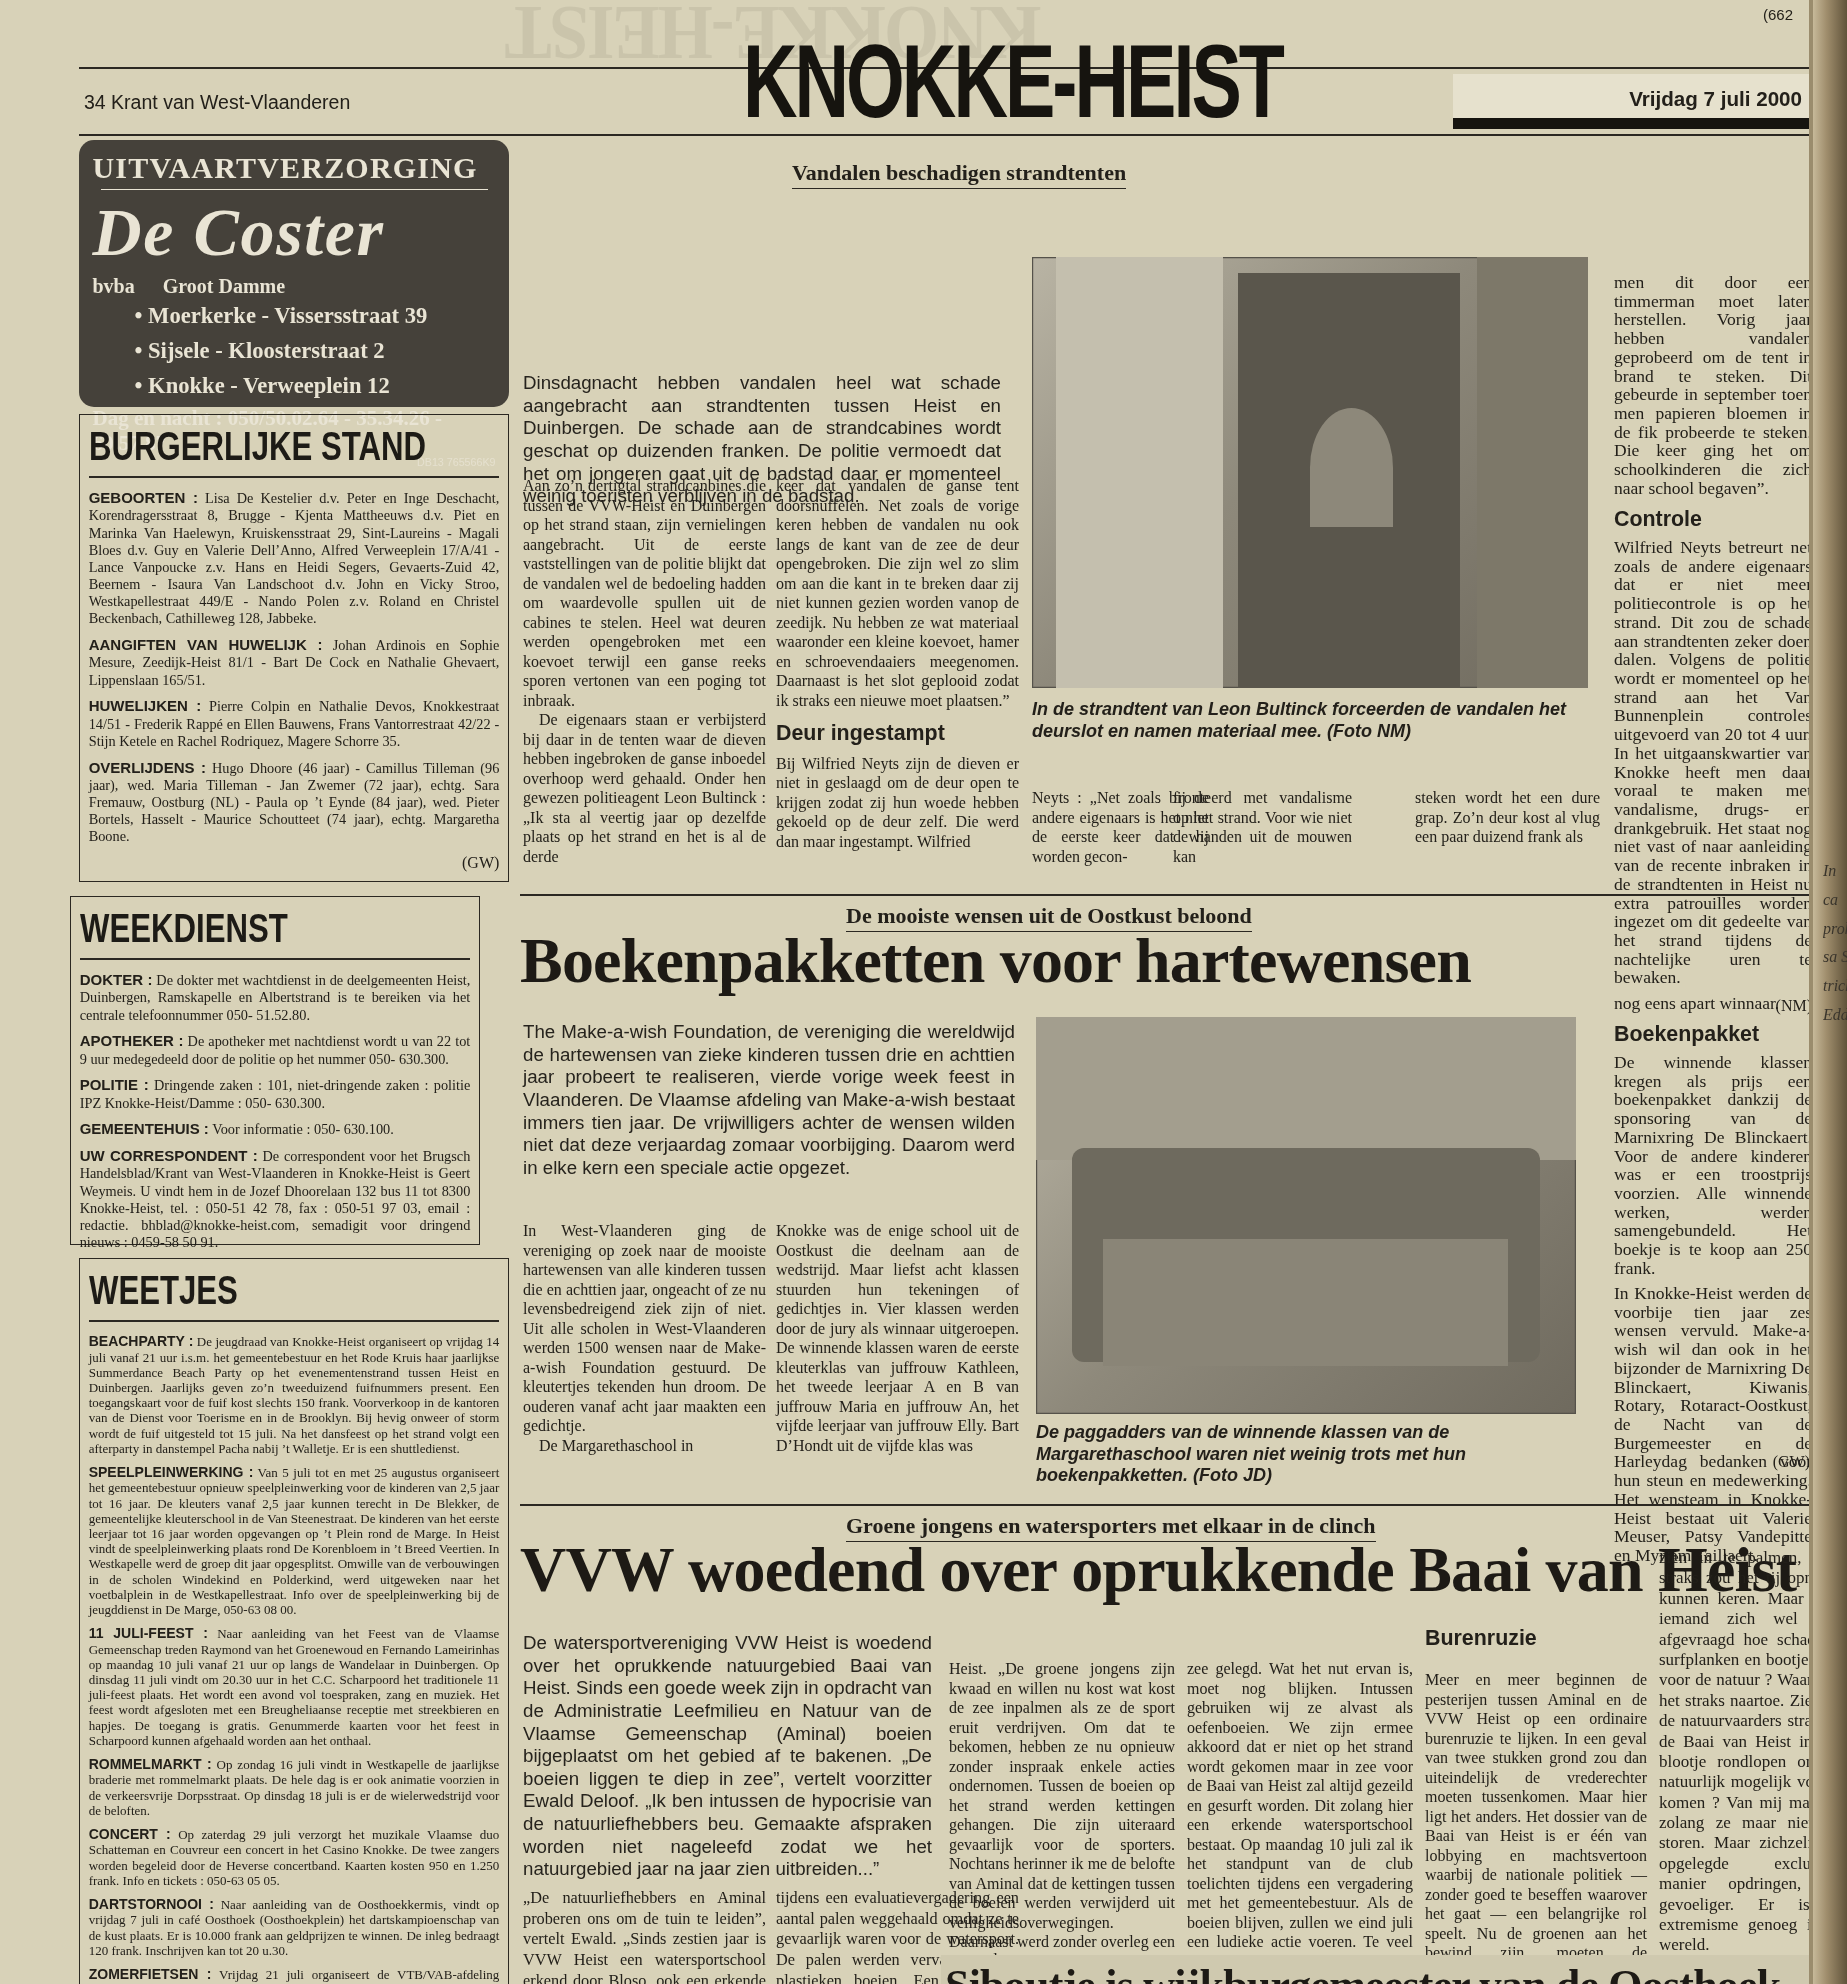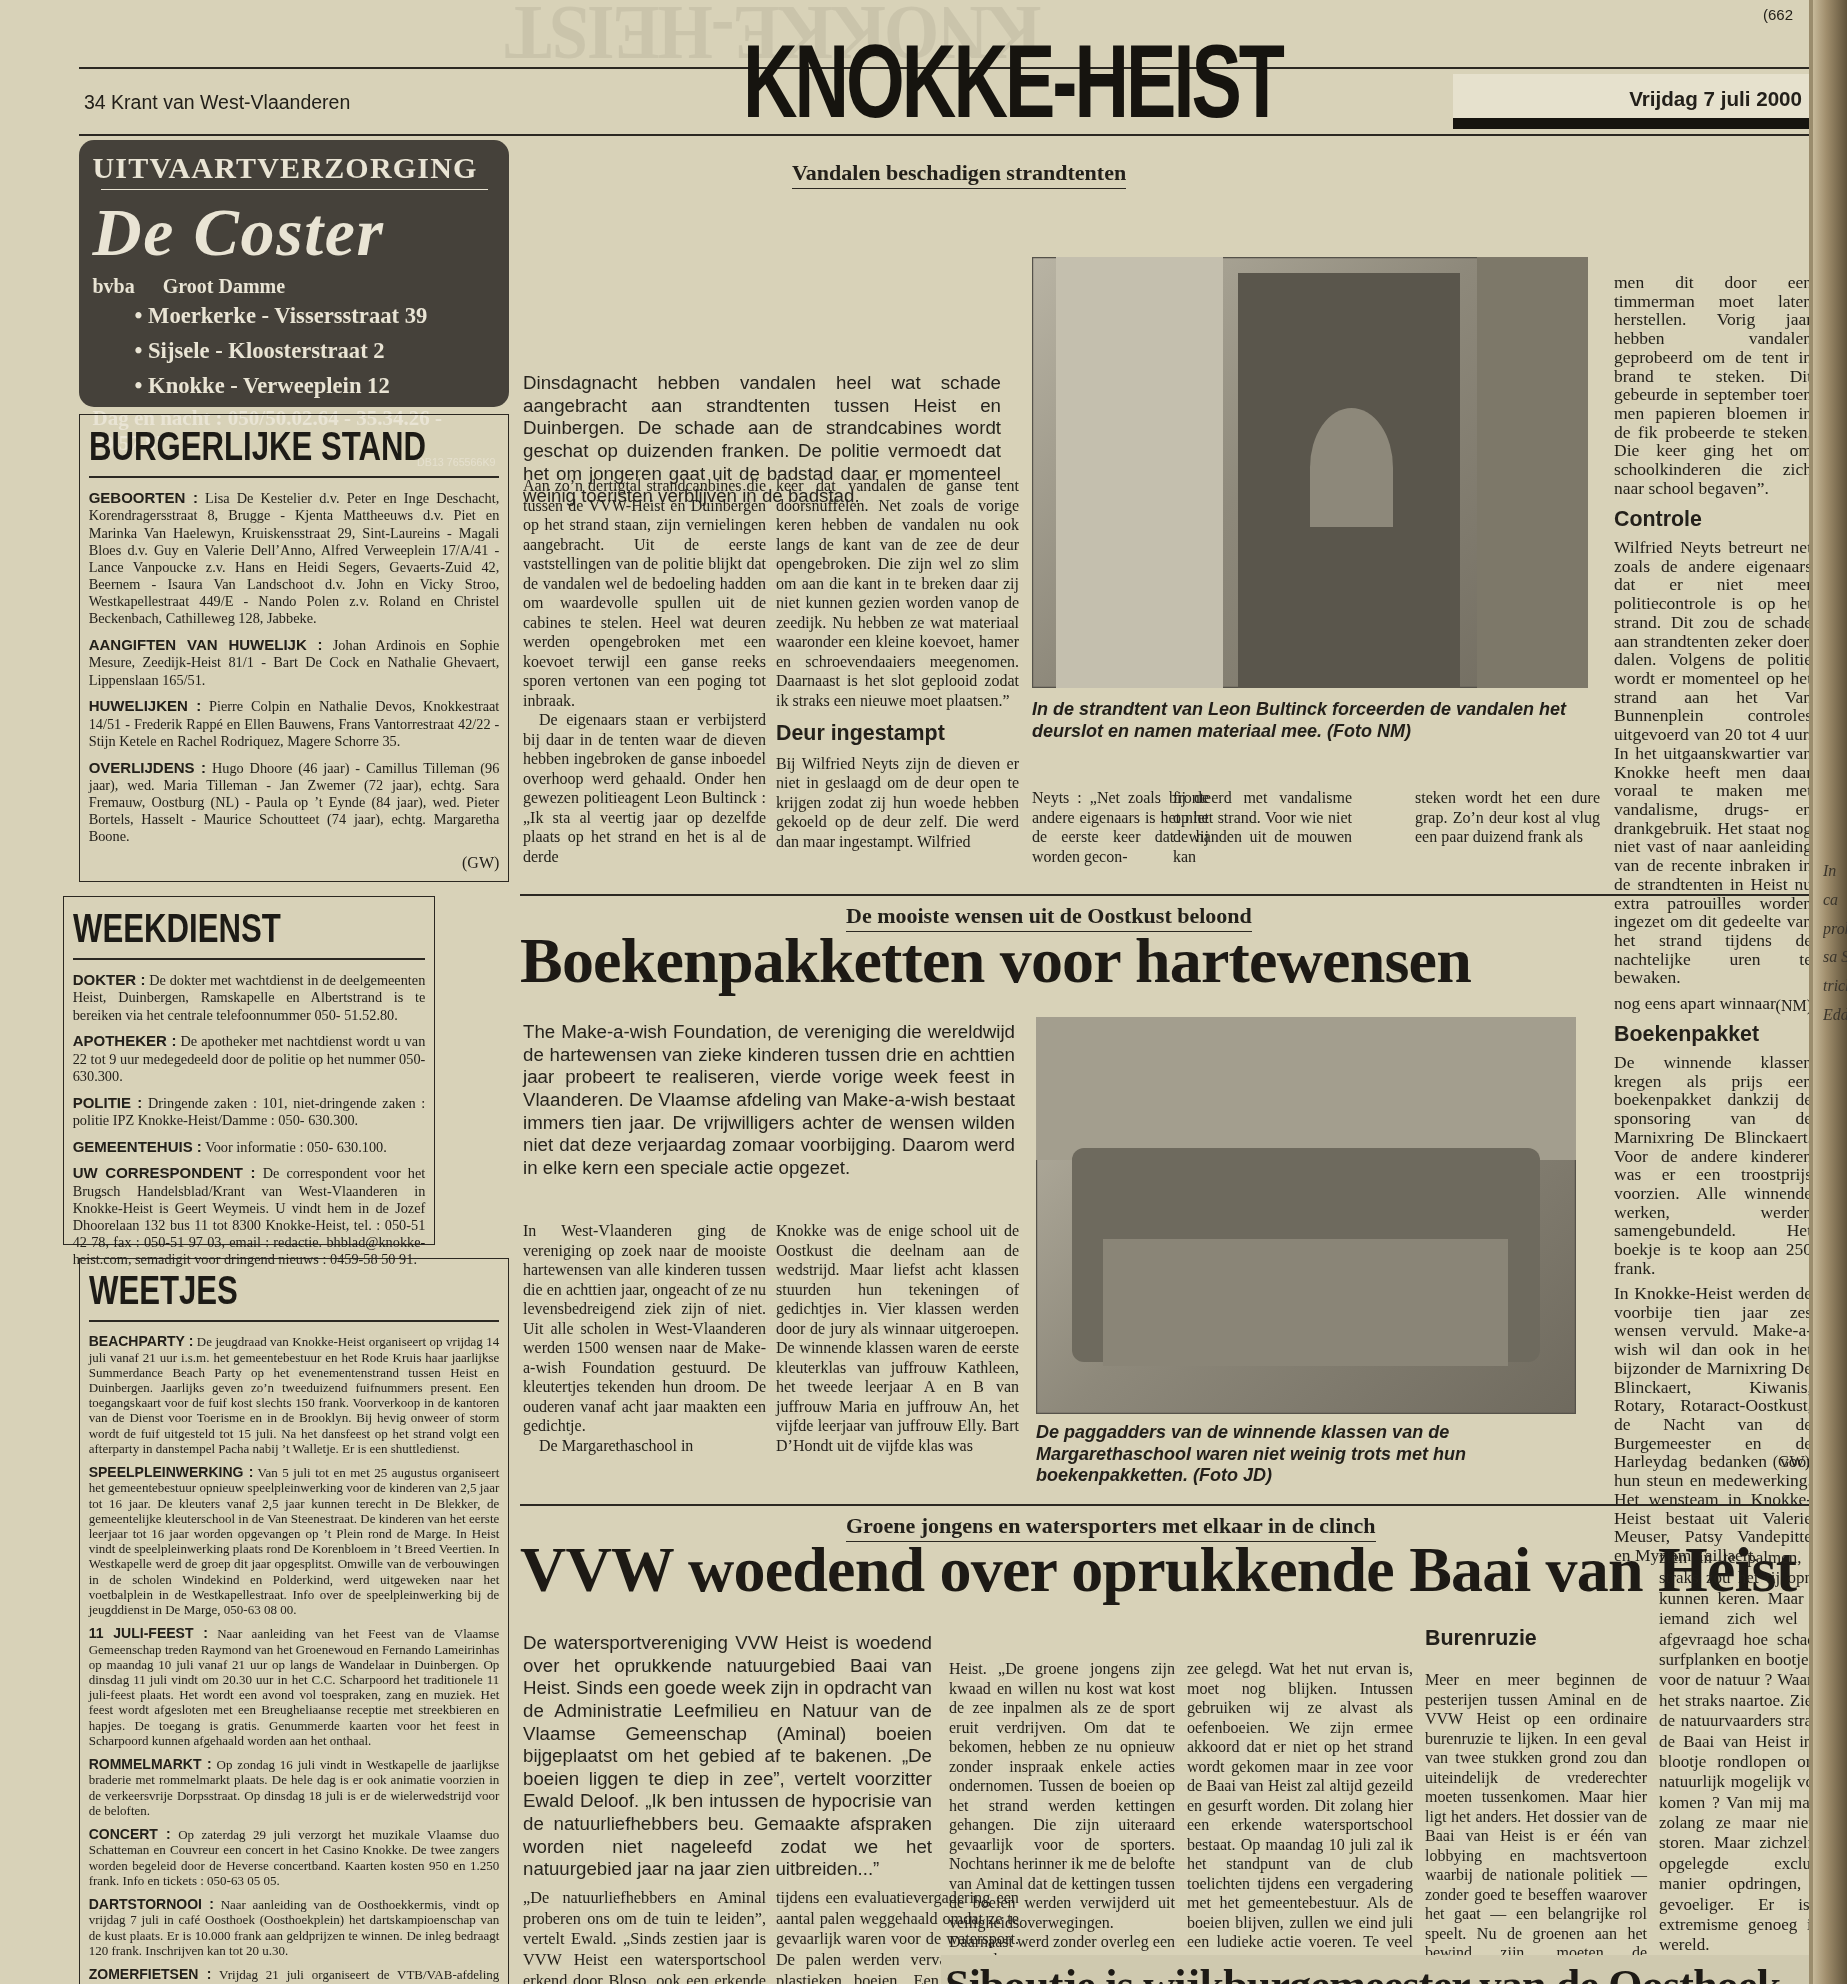--- a/index.html
+++ b/index.html
@@ -94,21 +94,21 @@
   <div class="abs box" style="left:79px;top:414px;width:430px;height:468px;">
     <div class="boxtitle">BURGERLIJKE STAND</div>
     <div class="titlerule"></div>
     <p class="boxp just"><b class="lbl">GEBOORTEN :</b> <span>Lisa De Kestelier d.v. Peter en Inge Deschacht, Korendragersstraat 8, Brugge - Kjenta Mattheeuws d.v. Piet en Marinka Van Haelewyn, Kruiskensstraat 29, Sint-Laureins - Magali Bloes d.v. Guy en Valerie Dell’Anno, Alfred Verweeplein 17/A/41 - Lance Vanpoucke z.v. Hans en Heidi Segers, Gevaerts-Zuid 42, Beernem - Isaura Van Landschoot d.v. John en Vicky Stroo, Westkapellestraat 449/E - Nando Polen z.v. Roland en Christel Beckenbach, Cathilleweg 128, Jabbeke.</span></p>
     <p class="boxp just"><b class="lbl">AANGIFTEN VAN HUWELIJK :</b> <span>Johan Ardinois en Sophie Mesure, Zeedijk-Heist 81/1 - Bart De Cock en Nathalie Ghevaert, Lippenslaan 165/51.</span></p>
     <p class="boxp just"><b class="lbl">HUWELIJKEN :</b> <span>Pierre Colpin en Nathalie Devos, Knokkestraat 14/51 - Frederik Rappé en Ellen Bauwens, Frans Vantorrestraat 42/22 - Stijn Ketele en Rachel Rodriquez, Magere Schorre 35.</span></p>
     <p class="boxp just"><b class="lbl">OVERLIJDENS :</b> <span>Hugo Dhoore (46 jaar) - Camillus Tilleman (96 jaar), wed. Maria Tilleman - Jan Zwemer (72 jaar), echtg. Sara Fremauw, Oostburg (NL) - Paula op ’t Eynde (84 jaar), wed. Pieter Bortels, Hasselt - Maurice Schoutteet (74 jaar), echtg. Margaretha Boone.</span></p>
     <div class="rt byline">(GW)</div>
   </div>
 
-  <div class="abs box" style="left:63px;top:896px;width:372px;height:349px;">
+  <div class="abs box" style="left:70px;top:896px;width:410px;height:349px;">
     <div class="boxtitle">WEEKDIENST</div>
     <div class="titlerule"></div>
     <p class="boxp just"><b class="lbl">DOKTER :</b> <span>De dokter met wachtdienst in de deelgemeenten Heist, Duinbergen, Ramskapelle en Albertstrand is te bereiken via het centrale telefoonnummer 050- 51.52.80.</span></p>
     <p class="boxp just"><b class="lbl">APOTHEKER :</b> <span>De apotheker met nachtdienst wordt u van 22 tot 9 uur medegedeeld door de politie op het nummer 050- 630.300.</span></p>
     <p class="boxp just"><b class="lbl">POLITIE :</b> <span>Dringende zaken : 101, niet-dringende zaken : politie IPZ Knokke-Heist/Damme : 050- 630.300.</span></p>
     <p class="boxp just"><b class="lbl">GEMEENTEHUIS :</b> <span>Voor informatie : 050- 630.100.</span></p>
     <p class="boxp just"><b class="lbl">UW CORRESPONDENT :</b> <span>De correspondent voor het Brugsch Handelsblad/Krant van West-Vlaanderen in Knokke-Heist is Geert Weymeis. U vindt hem in de Jozef Dhoorelaan 132 bus 11 tot 8300 Knokke-Heist, tel. : 050-51 42 78, fax : 050-51 97 03, email : redactie. bhblad@knokke-heist.com, semadigit voor dringend nieuws : 0459-58 50 91.</span></p>
   </div>
 
   <div class="abs box" style="left:79px;top:1258px;width:430px;height:959px;">

